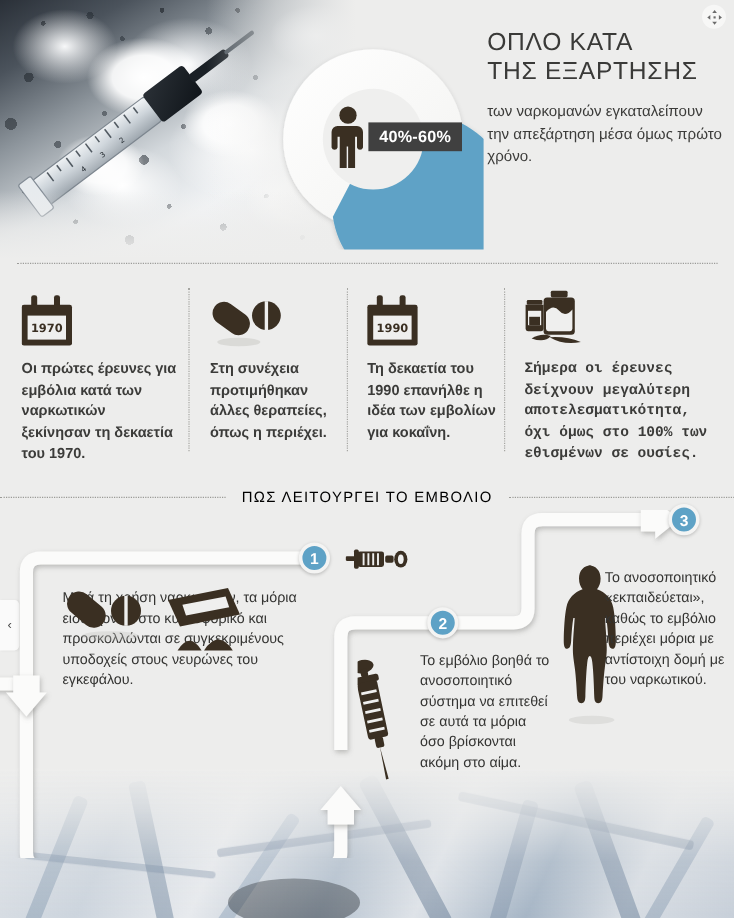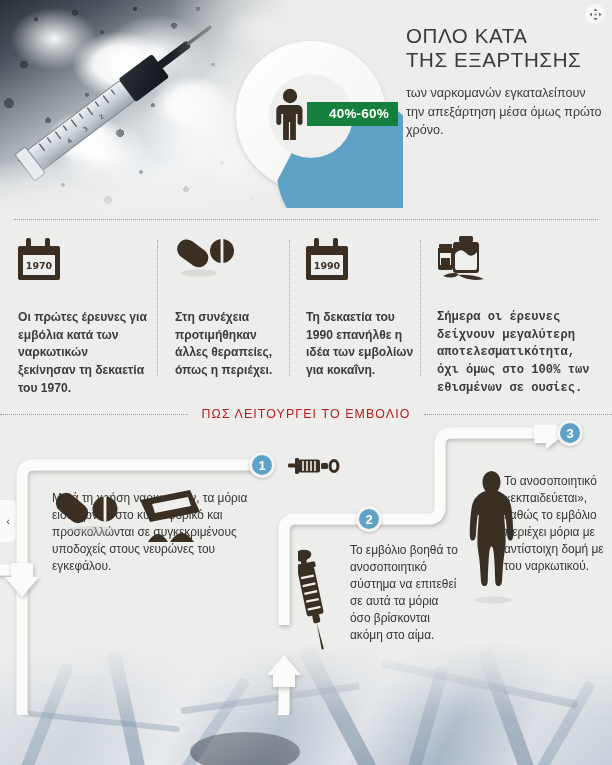--- a/index.html
+++ b/index.html
@@ -114,26 +114,26 @@
   }
   .nav-left span { color: #4a4a4a; font-size: 11px; line-height: 1; }
 
   
   .donut-wrap { position: absolute; left: 219px; top: 24px; width: 184px; height: 184px; }
   .person-badge {
     position: absolute; left: 273px; top: 88px;
     display: flex; align-items: center; gap: 0;
   }
   .pct-box {
-    background: #15803d;
+    background: #404040;
     color: #ffffff;
     font-weight: bold;
     font-size: 13.5px;
     letter-spacing: .2px;
-    padding: 5px 9px 6px 22px;
+    padding: 5px 9px 6px 9px;
     line-height: 1;
     white-space: nowrap;
   }
 
   
   .headline {
     position: absolute; left: 406px; top: 24px; width: 200px;
     font-size: 20.5px;
     letter-spacing: .6px;
     color: #3a3a38;
@@ -155,41 +155,41 @@
     opacity: .85;
   }
   .vdiv {
     position: absolute; width: 0;
     border-left: 1px dotted #a6a6a2;
   }
 
   
   .facts { position: absolute; left: 0; top: 236px; width: 612px; height: 152px; }
   .fact { position: absolute; top: 0; }
-  .fact .ficon { height: 56px; display: flex; align-items: flex-start; }
+  .fact .ficon { height: 56px; display: flex; align-items: flex-end; }
   .fact p {
-    margin-top: 17px;
+    margin-top: 7px;
     font-size: 12.1px;
     line-height: 1.46;
     color: #3b3b39;
     font-weight: bold;
   }
   .fact p .b { font-weight: bold; }
 
   
   .sect {
     position: absolute; left: 0; top: 403px; width: 612px; height: 22px;
     display: flex; align-items: center;
   }
   .sect .line { flex: 1 1 auto; height: 0; border-top: 1px dotted #9a9a96; }
   .sect .txt {
     padding: 0 13px;
     font-size: 12.4px;
     letter-spacing: 1.1px;
-    color: #b91c1c;
+    color: #000000;
     white-space: nowrap;
   }
   .sect .pad-l { max-width: 212px; }
 
   
   .flow { position: absolute; left: 0; top: 425px; width: 612px; height: 290px; }
   .flow svg { position: absolute; left: 0; top: 0; }
 
   .numdot {
     position: absolute; width: 26px; height: 26px; border-radius: 50%;

